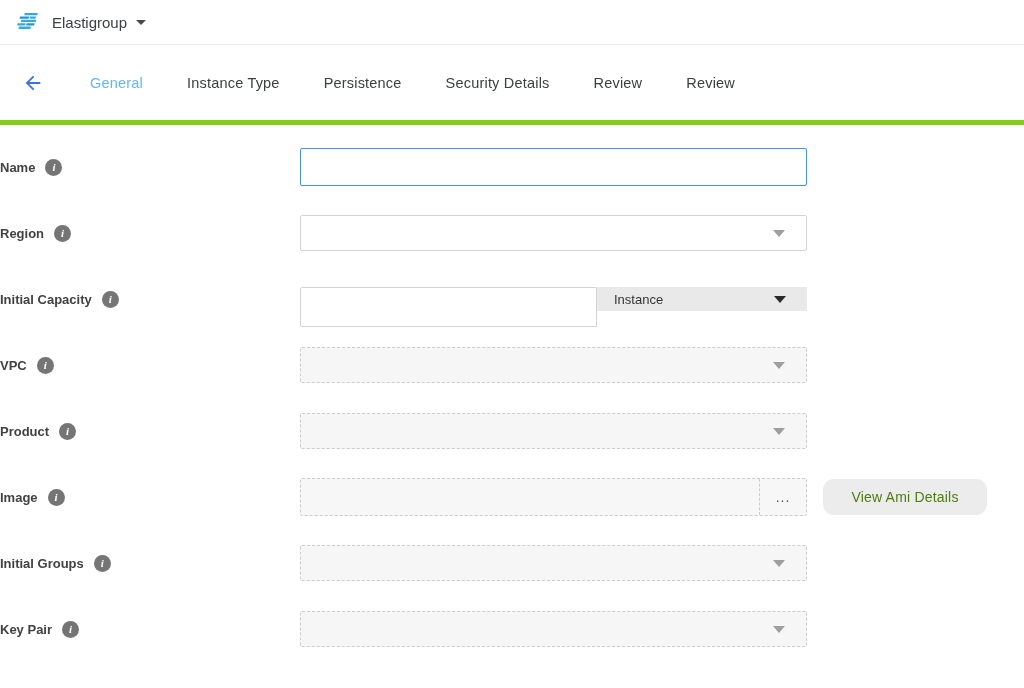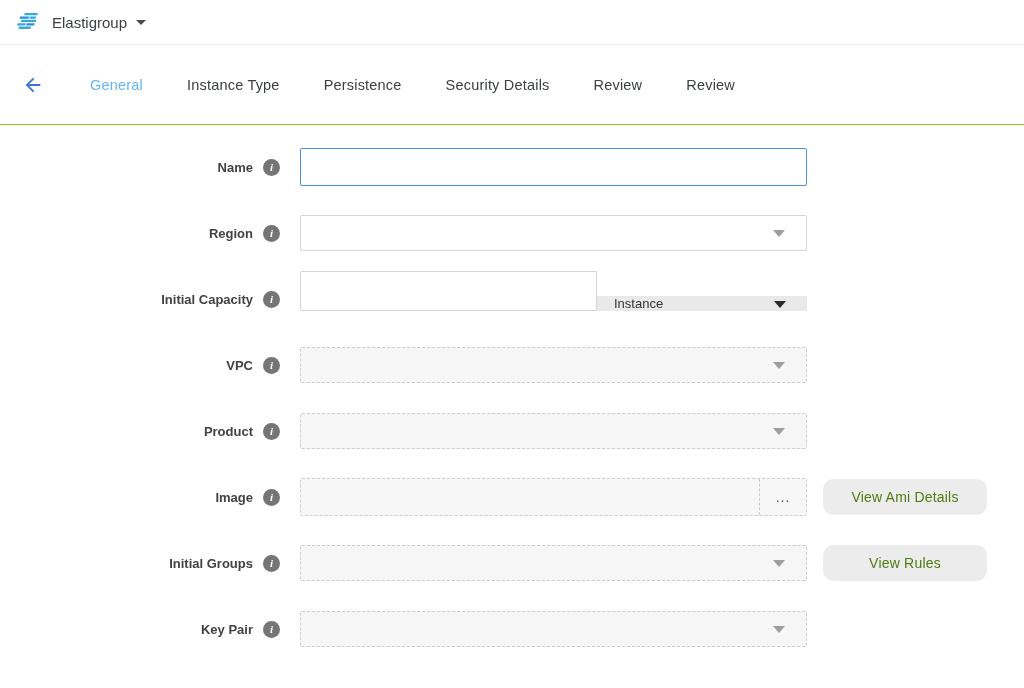--- a/index.html
+++ b/index.html
@@ -30,21 +30,21 @@
     width: 0; height: 0;
     border-left: 5px solid transparent;
     border-right: 5px solid transparent;
     border-top: 5px solid #4a4a4a;
   }
 
   
   .tabbar {
     height: 80px;
     display: flex; align-items: center;
-    border-bottom: 1px solid #84cc16;
+    border-bottom: 5px solid #84cc16;
     background: #fff;
   }
   .back-btn {
     margin-left: 20px;
     width: 26px; height: 26px;
     display: flex; align-items: center; justify-content: center;
     cursor: pointer;
   }
   .tabs { display: flex; margin-left: 44px; }
   .tab {
@@ -55,21 +55,21 @@
     cursor: pointer;
     white-space: nowrap;
   }
   .tab.active { color: #64b5f6; }
 
   
   .form { padding-top: 22px; }
   .row { display: flex; align-items: center; height: 40px; margin-bottom: 26px; }
   .label-col {
     width: 280px; flex: 0 0 280px;
-    display: flex; align-items: center; justify-content: flex-end;
+    display: flex; align-items: center; 
   }
   .field-label { font-size: 13px; font-weight: bold; color: #424242; white-space: nowrap; }
   .info-icon {
     width: 17px; height: 17px; flex: 0 0 17px;
     margin-left: 10px;
     border-radius: 50%;
     background: #757575;
     color: #fff;
     font-size: 11px; font-weight: bold;
     font-family: "Liberation Serif", serif;
@@ -107,21 +107,21 @@
     position: absolute; right: 21px; top: 50%;
     margin-top: -3px;
     width: 0; height: 0;
     border-left: 6px solid transparent;
     border-right: 6px solid transparent;
     border-top: 7px solid #9e9e9e;
   }
   .caret.dark { border-top-color: #2b2b2b; }
 
   
-  .capacity-wrap { display: flex; width: 100%; height: 24px; align-items: flex-end; }
+  .capacity-wrap { display: flex; width: 100%; height: 24px; }
   .capacity-input {
     width: 297px; height: 40px;
     border: 1px solid #d4d4d4;
     border-radius: 2px 0 0 2px;
     background: #fff;
     outline: none;
     padding: 0 10px;
     font-size: 14px; color: #333;
     font-family: "Liberation Sans", sans-serif;
   }
@@ -278,21 +278,20 @@
   <div class="row">
     <div class="label-col">
       <span class="field-label">Initial Groups</span>
       <span class="info-icon">i</span>
     </div>
     <div class="input-col">
       <div class="select disabled">
         <span class="caret"></span>
       </div>
     </div>
-    <button class="side-button">View Rules</button>
   </div>
 
   <div class="row">
     <div class="label-col">
       <span class="field-label">Key Pair</span>
       <span class="info-icon">i</span>
     </div>
     <div class="input-col">
       <div class="select disabled">
         <span class="caret"></span>

